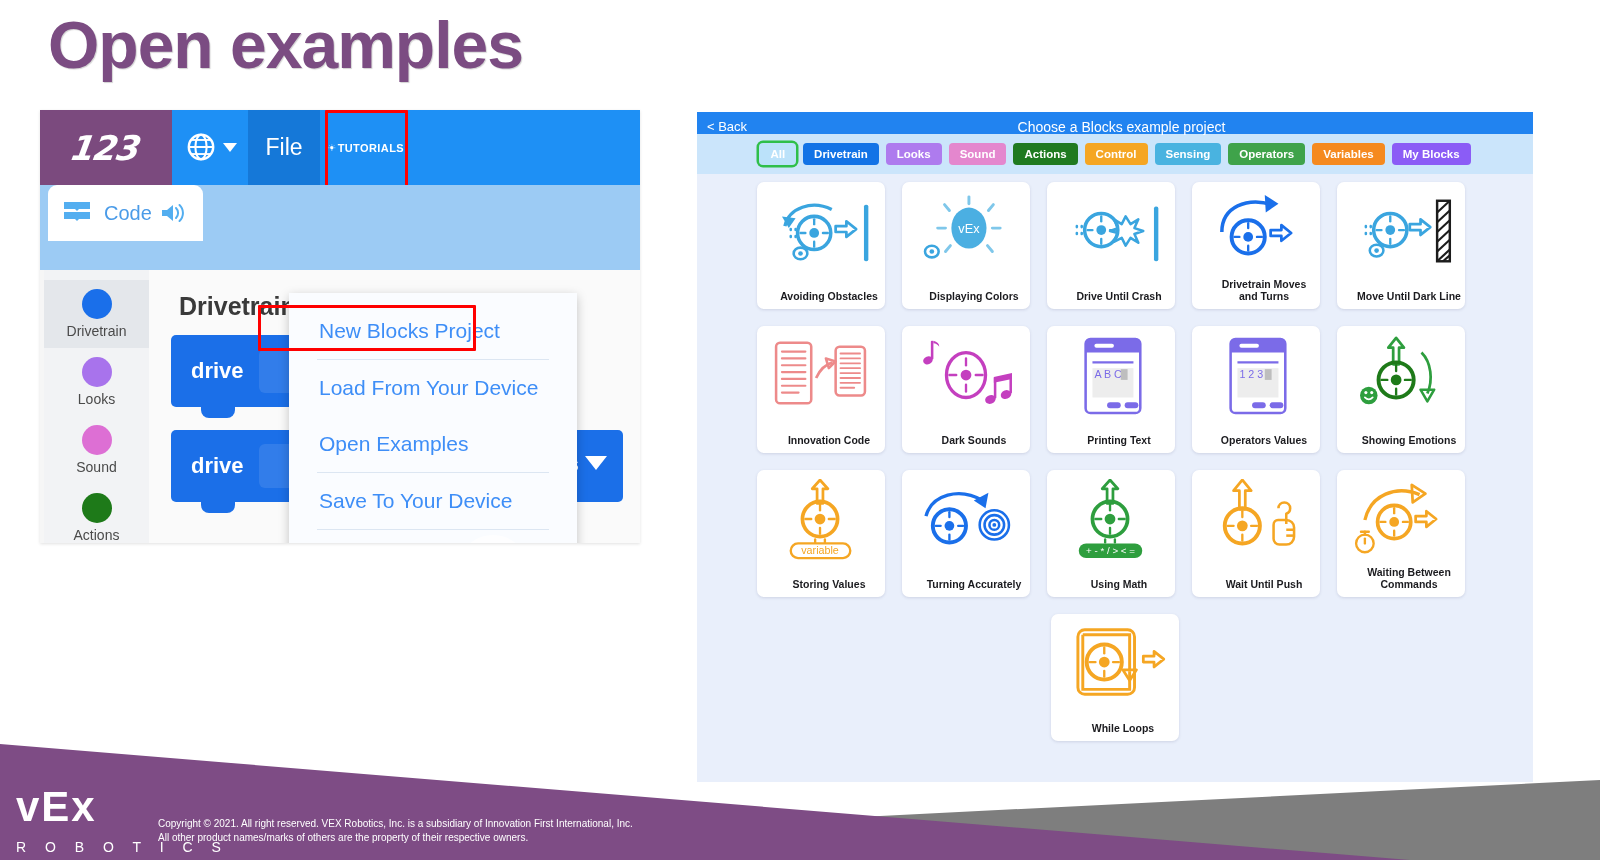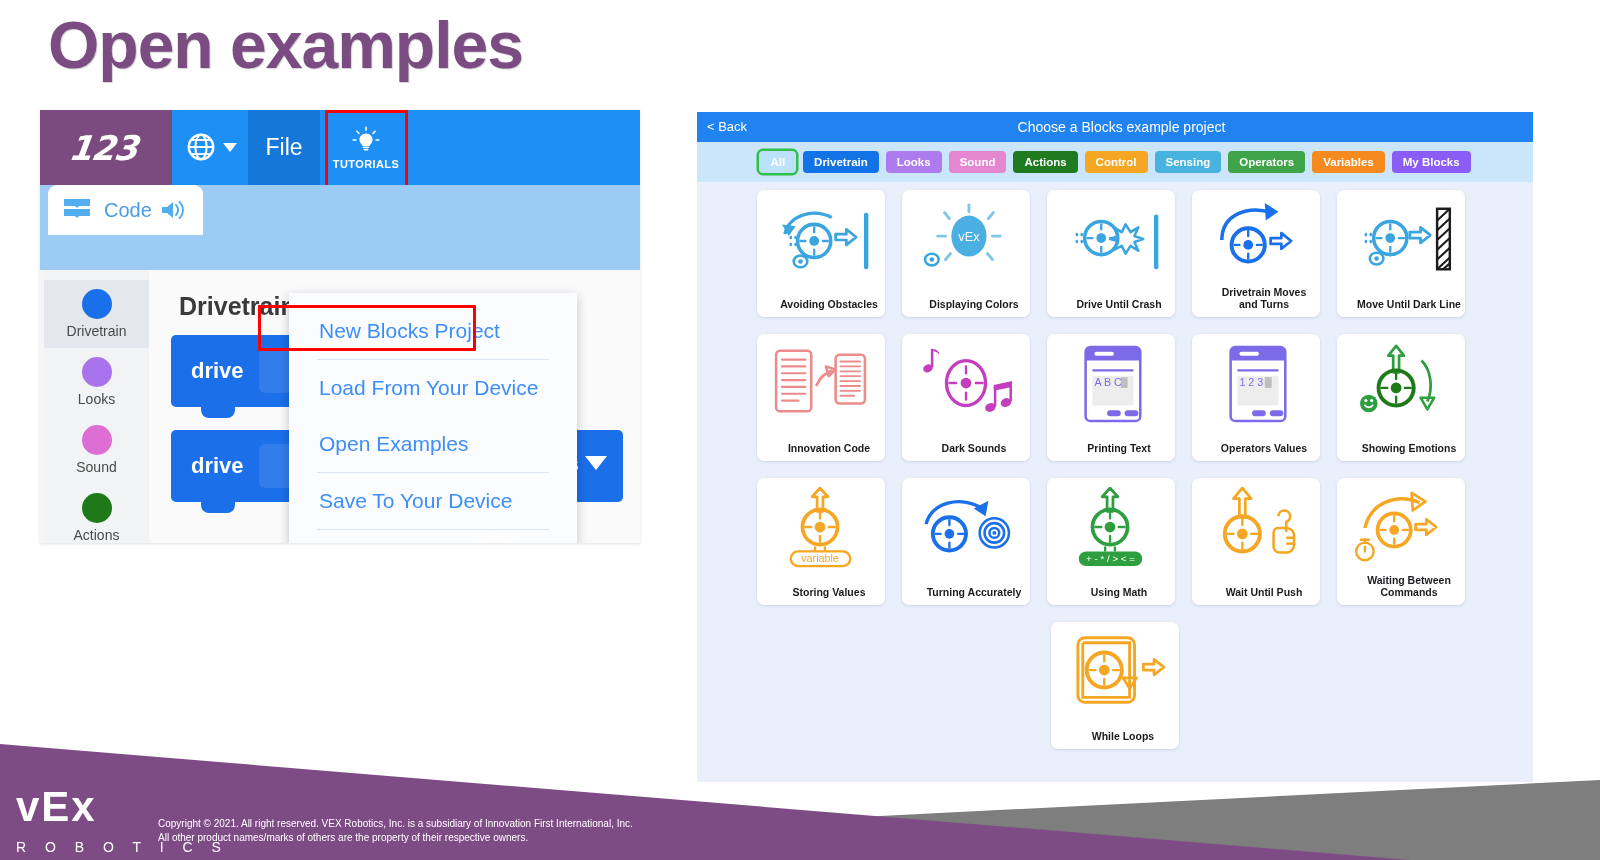--- a/index.html
+++ b/index.html
@@ -30,26 +30,26 @@
     color:#fff;font-size:34px;font-weight:800;font-style:italic;
     letter-spacing:-1px;transform:skewX(-10deg);
     font-family:"DejaVu Sans", sans-serif;
   }
   .globe-wrap{position:absolute;left:146px;top:22px;display:flex;align-items:center;gap:7px;}
   .globe{width:30px;height:30px;}
   .caret{width:0;height:0;border-left:7px solid transparent;border-right:7px solid transparent;border-top:9px solid #fff;}
   .file-btn{position:absolute;left:208px;top:0;width:72px;height:75px;background:#1578D8;
             display:flex;align-items:center;justify-content:center;color:#fff;font-size:23px;}
   .tut-btn{position:absolute;left:288px;top:0;width:76px;height:75px;
-           display:flex;flex-direction:column;align-items:center;justify-content:center;gap:2px;color:#fff;}
+           display:flex;flex-direction:row;align-items:center;justify-content:center;gap:2px;color:#fff;}
   .tut-btn .lbl{font-size:11px;font-weight:700;letter-spacing:.4px;}
   .hl-red{position:absolute;border:3px solid #FF0000;box-sizing:border-box;border-radius:1px;}
 
   .app-subbar{position:absolute;left:0;top:75px;width:600px;height:85px;background:#9CCBF4;}
-  .code-tab{position:absolute;left:8px;top:75px;width:155px;height:50px;background:#fff;
+  .code-tab{position:absolute;left:8px;top:75px;width:155px;height:56px;background:#fff;
             border-radius:9px 9px 0 0;display:flex;align-items:center;gap:8px;padding-left:14px;box-sizing:border-box;}
   .code-tab .txt{color:#4A9BE8;font-size:20px;}
 
   .cat-col{position:absolute;left:4px;top:160px;width:105px;height:273px;background:#F2F3F5;padding-top:10px;box-sizing:border-box;}
   .cat-item{height:68px;display:flex;flex-direction:column;align-items:center;justify-content:center;gap:4px;}
   .cat-item.active{background:#E4E7EB;}
   .cat-dot{width:30px;height:30px;border-radius:50%;}
   .cat-label{font-size:14px;color:#4A4A4A;}
 
   .blocks-area{position:absolute;left:109px;top:160px;width:491px;height:273px;background:#FAFAFA;}
@@ -72,21 +72,21 @@
              color:#3E8EF7;font-size:21px;}
   .menu-sep{height:1px;background:#DCE6F2;margin:0 28px;}
   .menu-ghost{position:absolute;left:174px;top:242px;width:60px;height:48px;background:#FFFFFF;
               border-radius:50%;opacity:.75;}
 
   
   .panel{
     position:absolute;left:697px;top:112px;width:836px;height:670px;
     background:#E9EFFB;overflow:hidden;
   }
-  .panel-head{height:30px;background:#2183F0;position:relative;}
+  .panel-head{height:22px;background:#2183F0;position:relative;}
   .back-link{position:absolute;left:10px;top:0;line-height:30px;color:#fff;font-size:13px;}
   .panel-head-title{position:absolute;left:0;right:0;top:0;line-height:30px;text-align:center;color:#fff;font-size:14px;padding-left:13px;}
   .filters{height:40px;background:#CBE5FB;display:flex;align-items:center;justify-content:center;gap:7px;}
   .pill{height:22px;border-radius:4px;display:flex;align-items:center;padding:0 11px;
         color:#fff;font-size:11.5px;font-weight:700;white-space:nowrap;box-sizing:border-box;}
   .pill.sel{box-shadow:0 0 0 2.5px #2FBF4A;}
 
   .grid{padding:8px 0 0 60px;box-sizing:border-box;}
   .grow{display:flex;gap:17px;margin-bottom:17px;}
   .card{

